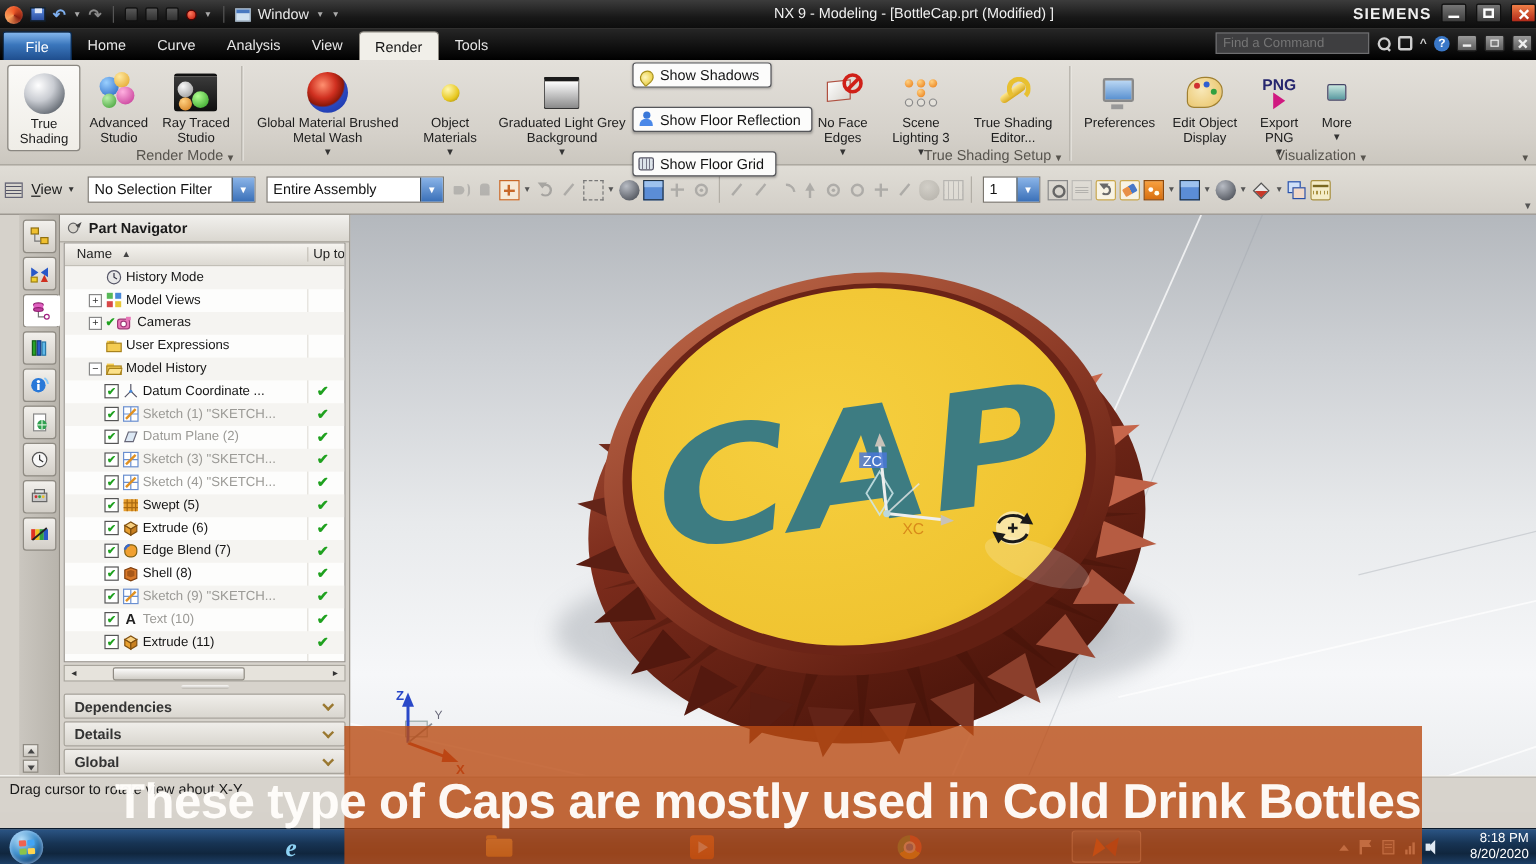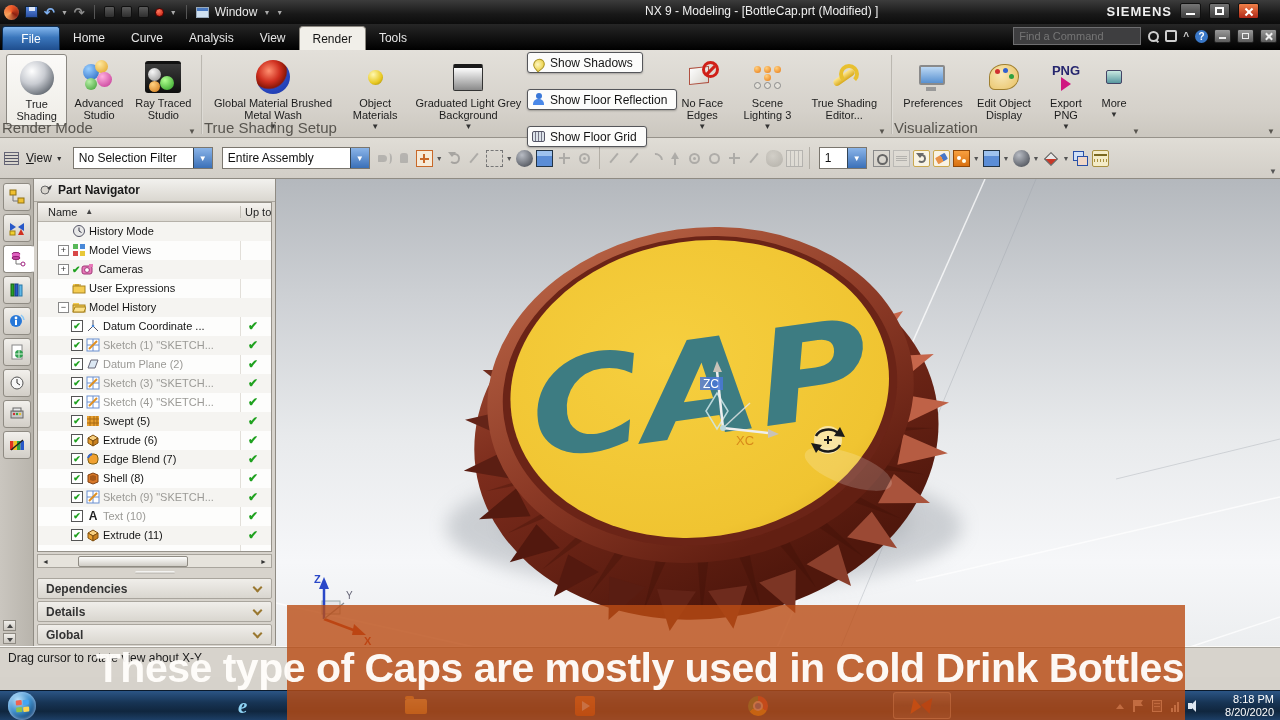--- a/index.html
+++ b/index.html
@@ -16,21 +16,21 @@
   .qat-glyph { font-size:13px; line-height:13px; font-weight:bold; }
   .g-undo { color:#7fb0f0; } .g-redo { color:#8a8a8a; }
   .i-dark { width:11px; height:12px; background:linear-gradient(#5a5a5a,#2e2e2e); border:1px solid #111; border-radius:2px; }
   .i-rec { width:9px; height:9px; border-radius:50%; background:radial-gradient(circle at 35% 30%,#ff7a60,#c01808); border:1px solid #500; }
   .mini-caret { font-size:7px; color:#aaa; }
   .vbar { width:1px; height:14px; background:#555; margin:0 3px; }
   .i-window { width:13px; height:11px; border:1px solid #9ab; background:#cfe0f0; position:relative; }
   .i-window::before { content:""; position:absolute; left:0; right:0; top:0; height:3px; background:#4878c0; }
   .win-label { font-size:12px; color:#e8e8e8; }
   .tb-title { position:absolute; left:645px; top:4px; font-size:12px; color:#f0f0f0; }
-  .tb-right { position:absolute; right:21px; top:3px; display:flex; align-items:flex-end; gap:8px; }
+  .tb-right { position:absolute; right:0; top:3px; display:flex; align-items:flex-end; gap:8px; }
   .siemens { font-size:13px; font-weight:bold; letter-spacing:1px; color:#efefef; }
   .wbtn { width:21px; height:16px; border:1px solid #111; border-radius:2px; background:linear-gradient(#767676,#3c3c3c); position:relative; }
   .wbtn.close { background:linear-gradient(#f08048,#b02818); }
   .wbtn .bar { position:absolute; left:5px; bottom:3px; width:9px; height:2px; background:#fff; }
   .wbtn .box { position:absolute; left:5px; top:3px; width:9px; height:8px; border:2px solid #fff; }
   .wbtn .x1,.wbtn .x2 { position:absolute; left:9px; top:3px; width:2px; height:10px; background:#fff; }
   .wbtn .x1 { transform:rotate(45deg);} .wbtn .x2 { transform:rotate(-45deg);}
 
   
   .tabrow { position:relative; height:26px; background:linear-gradient(#262626,#000); display:flex; align-items:flex-end; }
@@ -47,21 +47,21 @@
   .i-help { width:13px; height:13px; border-radius:50%; background:#3a78c8; color:#fff; font-size:10px; font-weight:bold; text-align:center; line-height:13px; }
   .wbtn-sm { width:17px; height:14px; border:1px solid #222; background:linear-gradient(#9a9a9a,#5c5c5c); border-radius:2px; position:relative; }
   .wbtn-sm .bar { position:absolute; left:4px; bottom:3px; width:7px; height:2px; background:#eee; }
   .wbtn-sm .box { position:absolute; left:4px; top:3px; width:7px; height:6px; border:1px solid #eee; }
   .wbtn-sm .x1,.wbtn-sm .x2 { position:absolute; left:7px; top:2px; width:2px; height:9px; background:#eee; }
   .wbtn-sm .x1{transform:rotate(45deg);} .wbtn-sm .x2{transform:rotate(-45deg);}
 
   
   .ribbon { position:relative; height:88px; background:linear-gradient(#e3e0da,#d5d1ca 70%,#cbc7bf); border-bottom:1px solid #96928a; display:flex; align-items:stretch; padding:2px 0 0 2px; }
   .rgroup { position:relative; display:flex; align-items:flex-start; padding:2px 4px 15px 4px; }
-  .rgroup-label { position:absolute; bottom:1px; left:0; right:14px; text-align:left; font-size:15px; color:#57544e; }
+  .rgroup-label { position:absolute; bottom:1px; left:12px; right:14px; text-align:right; font-size:12px; color:#57544e; }
   .rgroup-caret { position:absolute; bottom:1px; right:4px; font-size:8px; color:#57544e; }
   .vsep { width:2px; margin:3px 1px; background:linear-gradient(90deg,#aaa69e,#efede8); }
   .rbtn { display:flex; flex-direction:column; align-items:center; justify-content:flex-start; font-size:11px; line-height:12px; color:#1c1c1c; text-align:center; padding:3px 3px; border-radius:3px; }
   .rbtn .ric { height:40px; display:flex; align-items:center; justify-content:center; }
   .rbtn.sel { background:linear-gradient(#fbfaf8,#efede7); border:1px solid #8a8781; }
   .rbtn .lbl { white-space:pre-line; }
   .ric-sphere-steel { width:34px; height:34px; border-radius:50%; background:radial-gradient(circle at 35% 30%,#ffffff,#c9ccd2 40%,#6f757d 75%,#3c4046); }
   .ric-adv { position:relative; width:36px; height:34px; }
   .ric-adv i { position:absolute; border-radius:50%; }
   .ric-adv .a1 { left:2px; top:4px; width:16px; height:16px; background:radial-gradient(circle at 35% 30%,#9ad0ff,#2060c0); }
@@ -155,21 +155,21 @@
   .icn-ruler::before { content:""; position:absolute; left:1px; right:1px; top:3px; height:2px; background:#7a6820; }
   .icn-ruler::after { content:""; position:absolute; left:1px; right:1px; bottom:4px; height:3px; background:repeating-linear-gradient(90deg,#a89040 0 1px,transparent 1px 3px); }
   .icn-zoombox { border:1px solid #8a8a8a; }
   .icn-zoombox::before { content:""; position:absolute; left:3px; top:3px; width:7px; height:7px; border:2px solid #666; border-radius:50%; }
   .icn-note { background:#e4e1da; border:1px solid #999; }
   .icn-note::before { content:""; position:absolute; left:2px; top:4px; right:2px; height:6px; background:repeating-linear-gradient(#e4e1da 0 1px,#888 1px 2px); }
   .tsep { width:1px; height:22px; background:#b2aea6; margin:0 3px; }
   .toolbar-endcaret { position:absolute; right:3px; bottom:2px; font-size:8px; color:#555; }
 
   
-  .main { display:flex; height:467px; }
+  .main { display:flex; height:467px;margin-left:16px; }
   .resourcebar { width:34px; background:linear-gradient(90deg,#cac6bf,#b8b4ac); border-right:1px solid #8f8b83; display:flex; flex-direction:column; align-items:center; padding-top:4px; gap:3px; position:relative; }
   .rtab-btn { width:28px; height:28px; background:linear-gradient(#f2f0ec,#d2cec7); border:1px solid #8f8b83; border-radius:3px; display:flex; align-items:center; justify-content:center; }
   .rtab-btn.active { background:#fff; width:31px; margin-right:-3px; border-right-color:#fff; }
   .rb-scroll { position:absolute; bottom:2px; left:3px; display:flex; flex-direction:column; gap:2px; }
   .rb-arrow { width:13px; height:11px; background:linear-gradient(#f0eeea,#ccc8c1); border:1px solid #8f8b83; position:relative; }
   .rb-arrow::before { content:""; position:absolute; left:3px; }
   .rb-arrow.up::before { top:3px; border-left:3px solid transparent; border-right:3px solid transparent; border-bottom:4px solid #444; }
   .rb-arrow.down::before { top:4px; border-left:3px solid transparent; border-right:3px solid transparent; border-top:4px solid #444; }
 
   .panel { width:242px; background:#d7d3cc; border-right:1px solid #8f8b83; display:flex; flex-direction:column; }

